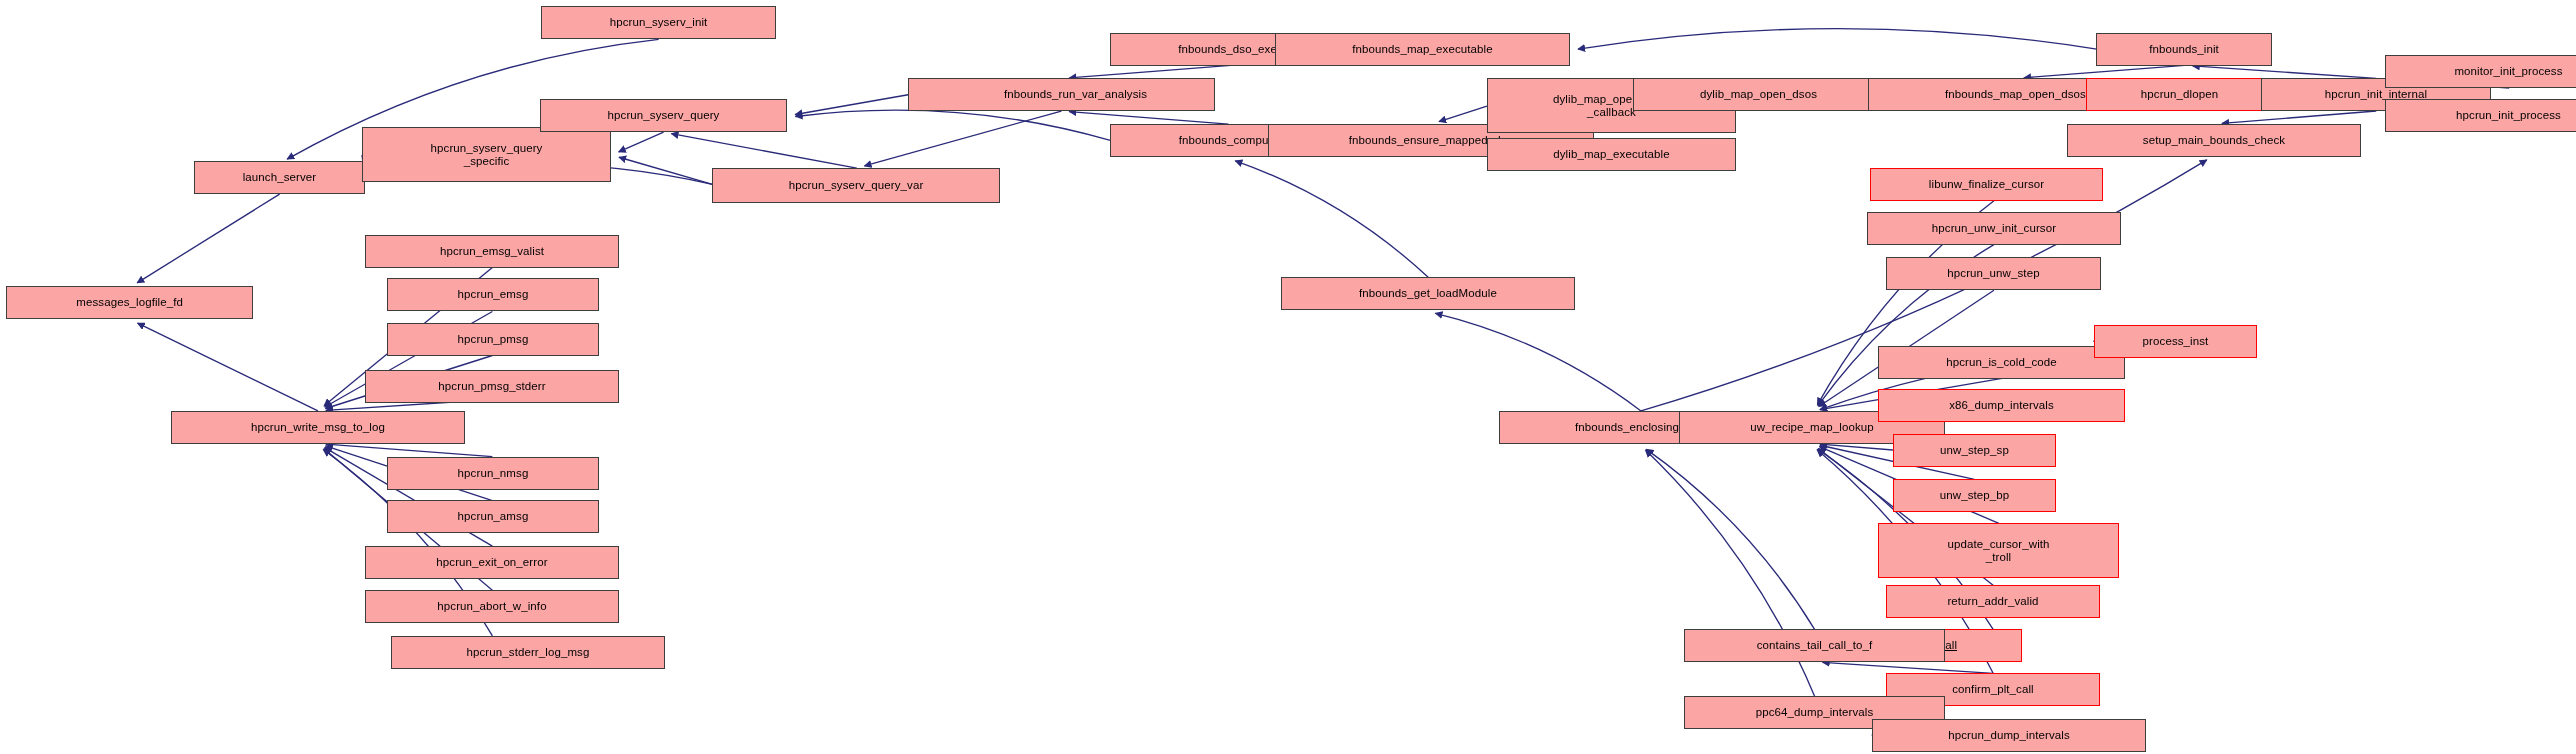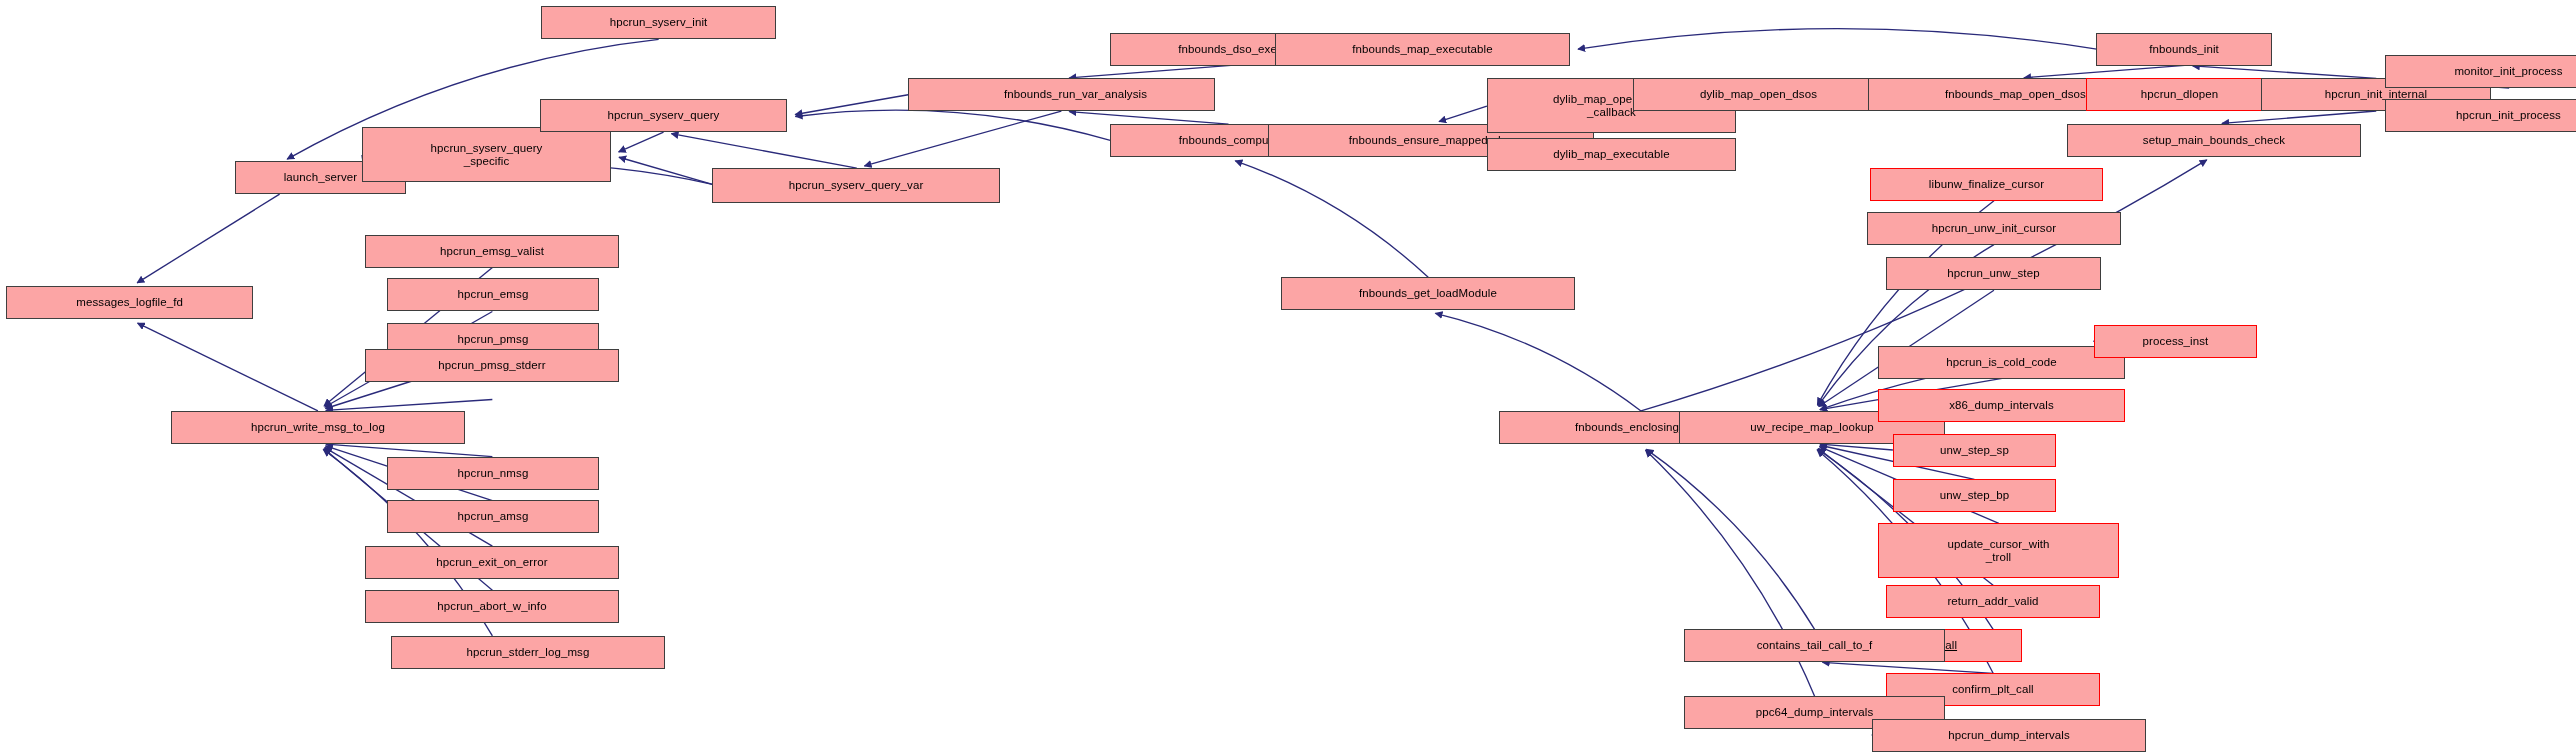--- a/index.html
+++ b/index.html
@@ -94,28 +94,28 @@
       <path d="M2226.5537974683543,540.3758099352052 L2052.4002308843205,501.88194728234004" fill="none" stroke="#2a2a7a" stroke-width="1.5" marker-end="url(#ah)"></path>
       <path d="M2254.1329113924053,590.0021598272139 L2051.886928962161,503.4794693057883" fill="none" stroke="#2a2a7a" stroke-width="1.5" marker-end="url(#ah)"></path>
       <path d="M2247.6977848101264,659.8466522678186 L2050.696716822606,505.49034731261105" fill="none" stroke="#2a2a7a" stroke-width="1.5" marker-end="url(#ah)"></path>
       <path d="M2247.6977848101264,709.4730021598273 Q2169.7482073244855,587.5213319490358 2049.8919343744815,506.38675034583935" fill="none" stroke="#2a2a7a" stroke-width="1.5" marker-end="url(#ah)"></path>
       <path d="M2247.6977848101264,759.0993520518359 Q2174.3551201086893,612.6462769247935 2049.180489964488,507.01029040534604" fill="none" stroke="#2a2a7a" stroke-width="1.5" marker-end="url(#ah)"></path>
       <path d="M2127.268987341772,727.8531317494601 L2184.4588607594937,727.8531317494601" fill="none" stroke="#2a2a7a" stroke-width="1.5" marker-end="url(#ah)"></path>
       <path d="M2247.6977848101264,759.0993520518359 L2055.351931217238,746.8072468423866" fill="none" stroke="#2a2a7a" stroke-width="1.5" marker-end="url(#ah)"></path>
       <path d="M2110.721518987342,828.9438444924406 L2184.8649045283187,805.8844736282641" fill="none" stroke="#2a2a7a" stroke-width="1.5" marker-end="url(#ah)"></path>
     </svg>
 <div class="node root" style="left: 6.2px; top: 286px; width: 247px; height: 33px;"><span>messages_logfile_fd</span></div>
-    <div class="node" style="left: 194px; top: 161px; width: 171px; height: 33px; margin-left: 41px;"><span>launch_server</span></div>
+    <div class="node" style="left: 194px; top: 161px; width: 171px; height: 33px;"><span>launch_server</span></div>
     <div class="node" style="left: 171px; top: 411px; width: 294px; height: 33px;"><span>hpcrun_write_msg_to_log</span></div>
     <div class="node" style="left: 362px; top: 127px; width: 249px; height: 55px;"><span>hpcrun_syserv_query
 _specific</span></div>
     <div class="node" style="left: 365px; top: 235px; width: 254px; height: 33px;"><span>hpcrun_emsg_valist</span></div>
     <div class="node" style="left: 387px; top: 278px; width: 212px; height: 33px;"><span>hpcrun_emsg</span></div>
     <div class="node" style="left: 387px; top: 323px; width: 212px; height: 33px;"><span>hpcrun_pmsg</span></div>
-    <div class="node" style="left: 365px; top: 349px; width: 254px; height: 33px;"><span>hpcrun_pmsg_stderr</span></div>
+    <div class="node" style="left: 365px; top: 370px; width: 254px; height: 33px;"><span>hpcrun_pmsg_stderr</span></div>
     <div class="node" style="left: 387px; top: 457px; width: 212px; height: 33px; align-items: center;"><span>hpcrun_nmsg</span></div>
     <div class="node" style="left: 387px; top: 500px; width: 212px; height: 33px;"><span>hpcrun_amsg</span></div>
     <div class="node" style="left: 365px; top: 546px; width: 254px; height: 33px;"><span>hpcrun_exit_on_error</span></div>
     <div class="node" style="left: 365px; top: 590px; width: 254px; height: 33px;"><span>hpcrun_abort_w_info</span></div>
     <div class="node" style="left: 356px; top: 636px; width: 274px; height: 33px; margin-left: 35px;"><span>hpcrun_stderr_log_msg</span></div>
     <div class="node" style="left: 541px; top: 6.2px; width: 235px; height: 33px;"><span>hpcrun_syserv_init</span></div>
     <div class="node" style="left: 540px; top: 99px; width: 247px; height: 33px;"><span>hpcrun_syserv_query</span></div>
     <div class="node" style="left: 712px; top: 168px; width: 288px; height: 35px;"><span>hpcrun_syserv_query_var</span></div>
     <div class="node" style="left: 908px; top: 78px; width: 307px; height: 33px; padding-left: 28px;"><span>fnbounds_run_var_analysis</span></div>
     <div class="node" style="left: 1110px; top: 33px; width: 241px; height: 33px;"><span>fnbounds_dso_exec</span></div>

